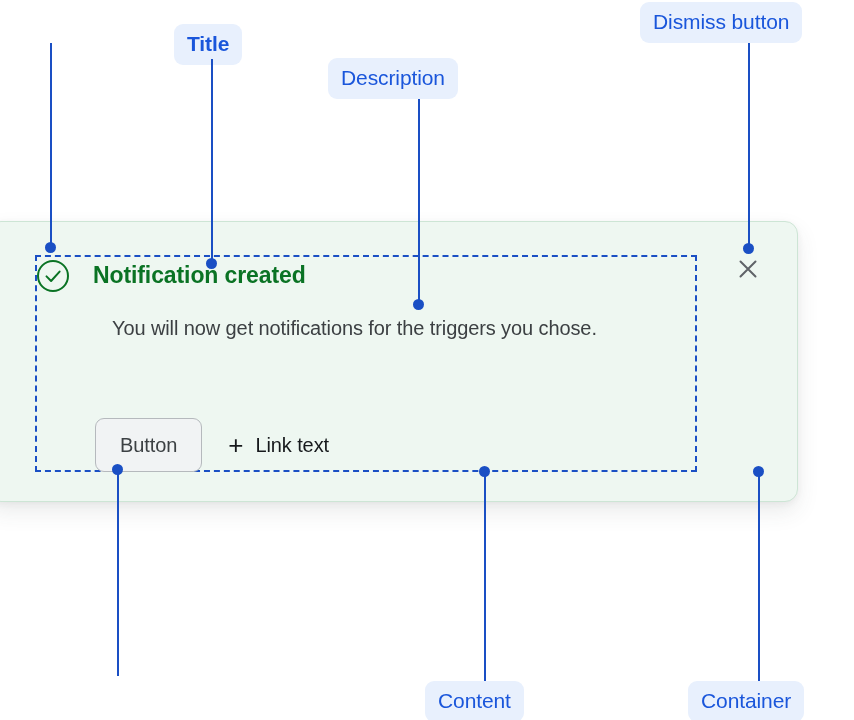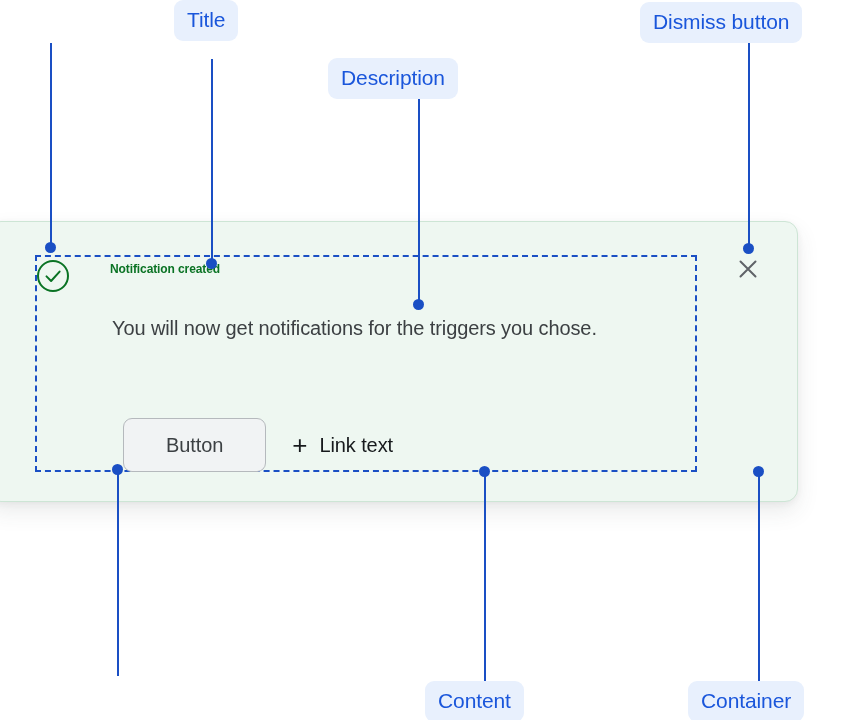--- a/index.html
+++ b/index.html
@@ -80,23 +80,23 @@
     position: absolute;
     left: 36px;
     top: 259px;
     width: 34px;
     height: 34px;
   }
 
   
   .notif-title {
     position: absolute;
-    left: 110px;
+    left: 93px;
     top: 262px;
-    font-size: 12px;
+    font-size: 23px;
     font-weight: 700;
     color: #0a7324;
     letter-spacing: -0.1px;
     white-space: nowrap;
   }
   .notif-desc {
     position: absolute;
     left: 112px;
     top: 308px;
     width: 600px;
@@ -112,31 +112,30 @@
     left: 95px;
     top: 418px;
     display: flex;
     align-items: center;
   }
   .action-button {
     display: inline-flex;
     align-items: center;
     justify-content: center;
     height: 54px;
-    padding: 0 42px;
+    padding: 0 24px;
     background: #f1f3f4;
     border: 1px solid #b5b9bd;
     border-radius: 9px;
     font-size: 20px;
     color: #3c4043;
     font-family: "Liberation Sans", sans-serif;
     letter-spacing: -0.1px;
     box-sizing: border-box;
     cursor: pointer;
-    margin-left: 28px;
   }
   .action-link {
     display: inline-flex;
     align-items: center;
     margin-left: 26px;
     cursor: pointer;
   }
   .plus-icon {
     font-size: 26px;
     color: #16191c;
@@ -198,21 +197,21 @@
     <span>
       <svg width="24" height="24" viewBox="0 0 24 24" aria-hidden="true">
         <path d="M4.5 4.5 L19.5 19.5 M19.5 4.5 L4.5 19.5" stroke="#5f6368" stroke-width="2" stroke-linecap="round"></path>
       </svg>
     </span>
   </button>
 
   <div class="leader" style="left:50px; top:43px; height:204px;"></div>
   <div class="dot" style="left:45px; top:242px;"></div>
 
-  <div class="anno-label" style="left:174px; top:0;">Title</div>
+  <div class="anno-label" style="left:174px; top:24px;font-weight:bold;">Title</div>
   <div class="leader" style="left:211px; top:59px; height:204px;"></div>
   <div class="dot" style="left:206px; top:258px;"></div>
 
   <div class="anno-label" style="left:328px; top:58px;">Description</div>
   <div class="leader" style="left:418px; top:99px; height:205px;"></div>
   <div class="dot" style="left:413px; top:299px;"></div>
 
   <div class="anno-label" style="left:640px; top:2px;">Dismiss button</div>
   <div class="leader" style="left:748px; top:43px; height:205px;"></div>
   <div class="dot" style="left:743px; top:243px;"></div>

